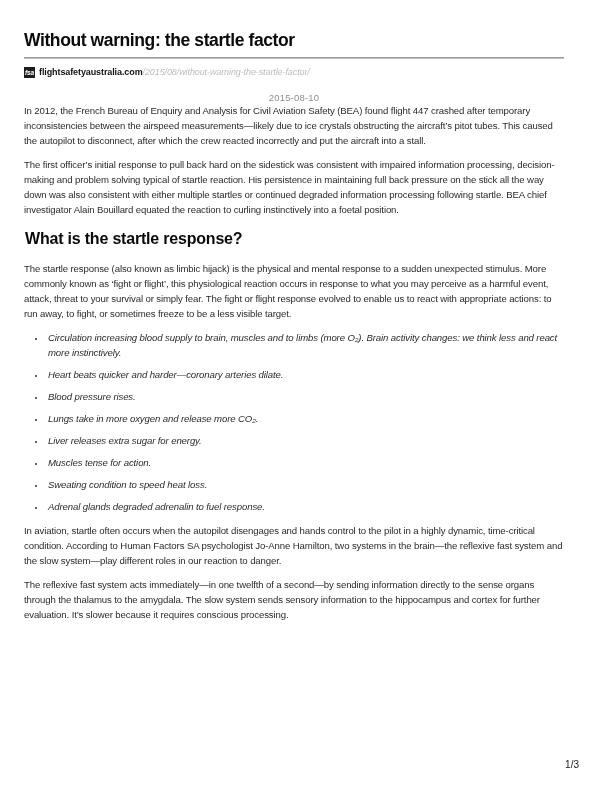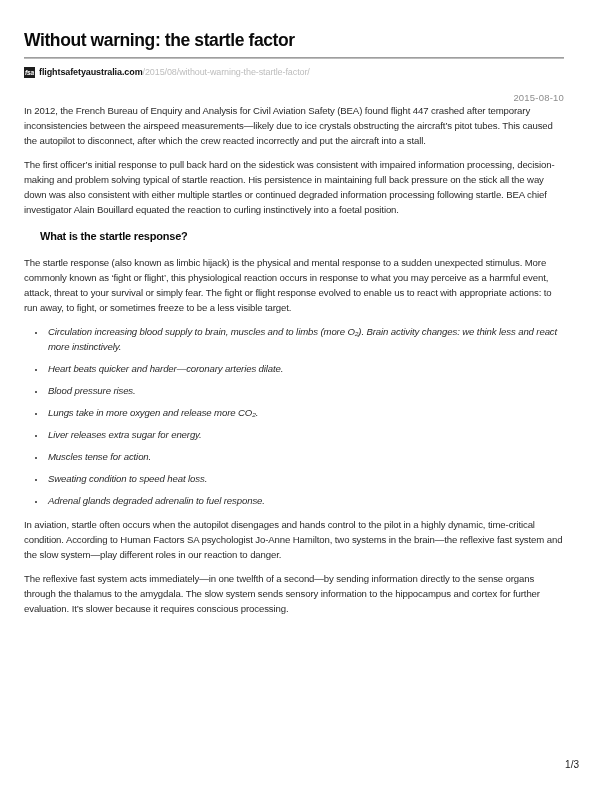--- a/index.html
+++ b/index.html
@@ -42,47 +42,47 @@
     font-size: 6.5px;
     font-weight: bold;
     font-style: italic;
     display: inline-flex;
     align-items: center;
     justify-content: center;
     margin-right: 4px;
     flex: 0 0 auto;
   }
   .source-domain { font-weight: bold; color: #111111; }
-  .source-path { color: #bdbdbd; }
+  .source-path { color: #bdbdbd; font-style: italic; }
   .pub-date {
-    text-align: right;
+    text-align: center;
     font-size: 9.5px;
     color: #8d8d8d;
     margin-top: 13px;
     letter-spacing: 0.2px;
   }
   p.body-para, li.body-li {
     font-size: 9.6px;
     line-height: 15px;
     letter-spacing: -0.12px;
     color: #2b2b2b;
   }
   p.body-para { margin: 0 0 9px 0; }
   p.lead-para {
     font-weight: bold;
     font-style: italic;
     color: #1c1c1c;
     margin-top: 10px;
   }
   .section-heading {
-    font-size: 11px;
+    font-size: 16px;
     font-weight: bold;
     color: #0a0a0a;
     letter-spacing: -0.2px;
-    margin: 13px 0 13px 16px;
+    margin: 13px 0 13px 1px;
   }
   ul.body-list {
     margin: 0 0 9px 0;
     padding: 0 0 0 22px;
     list-style: disc;
     font-style: italic;
   }
   li.body-li { margin: 0 0 7px 0; padding-left: 2px; }
   li.body-li::marker { font-size: 8px; }
   .page-number {

